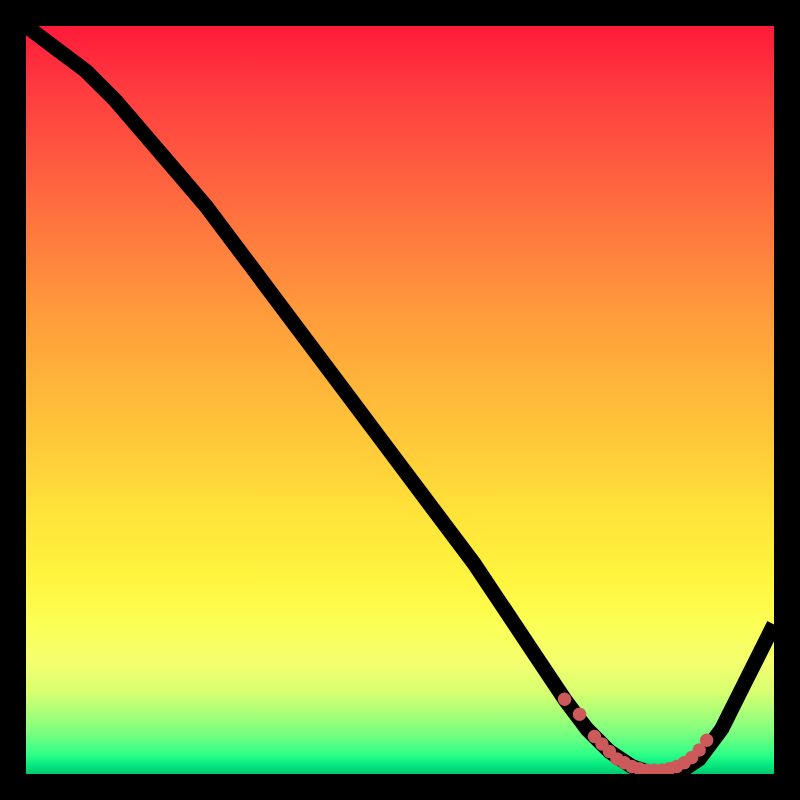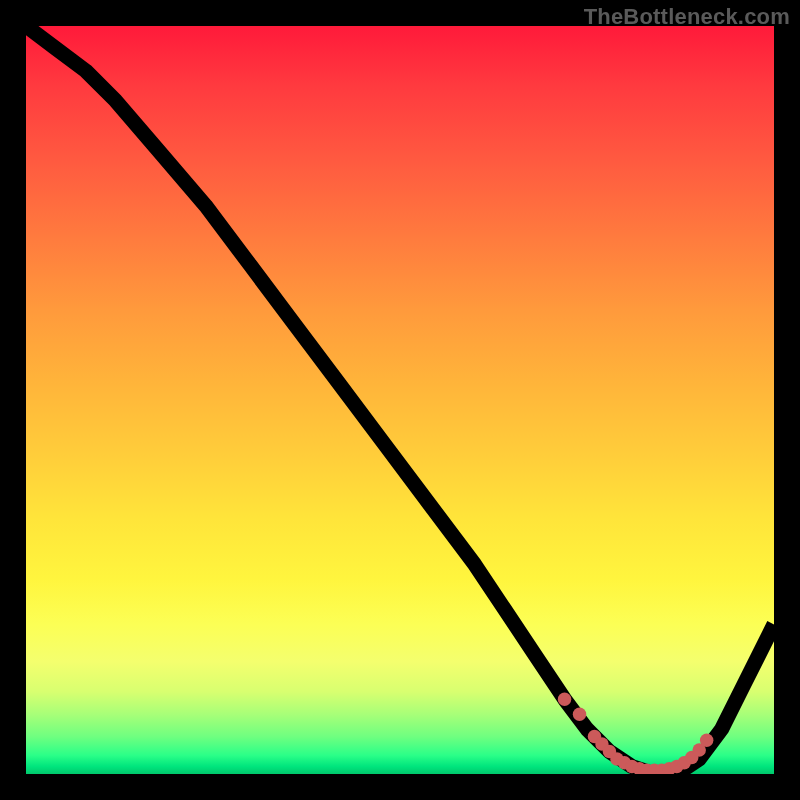--- a/index.html
+++ b/index.html
@@ -70,21 +70,20 @@
     stroke-linejoin: round;
   }
   .dot {
     fill: #cc5a5a;
   }
 </style>
 </head>
 <body>
 
 <div class="frame">
-  <div class="watermark">TheBottleneck.com</div>
 
   <div class="plot">
     <div class="gradient"></div>
     <svg class="curve" viewBox="0 0 100 100" preserveAspectRatio="none">
       <path id="main-path" class="main-line" d="M0.00 0.00 L4.00 3.00 L8.00 6.00 L12.00 10.00 L18.00 17.00 L24.00 24.00 L30.00 32.00 L36.00 40.00 L42.00 48.00 L48.00 56.00 L54.00 64.00 L60.00 72.00 L64.00 78.00 L68.00 84.00 L72.00 90.00 L75.00 94.00 L78.00 97.00 L81.00 99.00 L84.00 100.00 L87.00 100.00 L90.00 98.00 L93.00 94.00 L96.00 88.00 L100.00 80.00"></path>
       <g id="dots-group">
           <circle cx="72.00" cy="90.00" r="0.9" class="dot"></circle>
           <circle cx="74.00" cy="92.00" r="0.9" class="dot"></circle>
           <circle cx="76.00" cy="95.00" r="0.9" class="dot"></circle>
           <circle cx="77.00" cy="96.00" r="0.9" class="dot"></circle>

